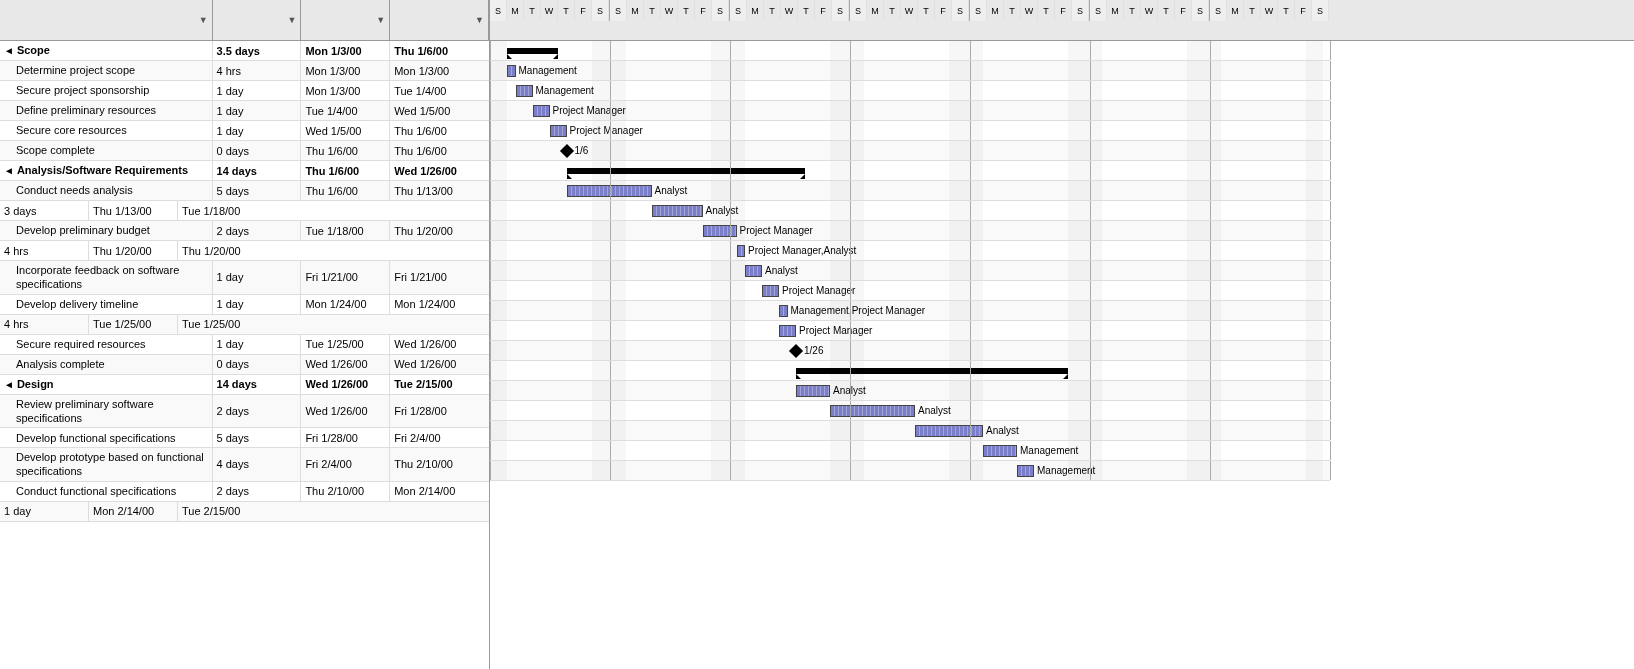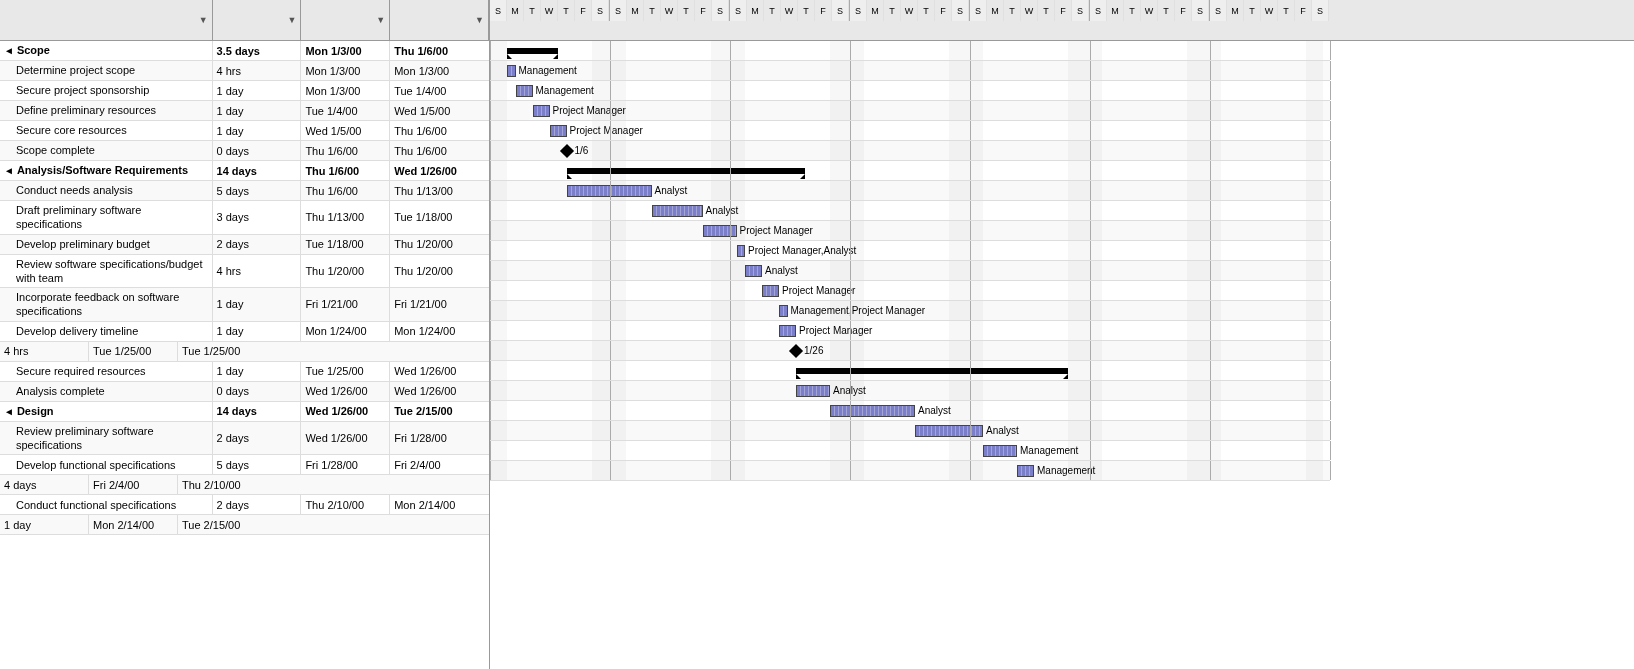--- a/index.html
+++ b/index.html
@@ -127,39 +127,33 @@
         </div>
         <div class="task-row">
           <div class="name-cell indent">
             <span>Conduct needs analysis</span>
           </div>
           <div class="duration-cell">5 days</div>
           <div class="start-cell">Thu 1/6/00</div>
           <div class="finish-cell">Thu 1/13/00</div>
         </div>
         <div class="task-row">
-          <div class="name-cell indent">
-            <span>Draft preliminary software specifications</span>
-          </div>
           <div class="duration-cell">3 days</div>
           <div class="start-cell">Thu 1/13/00</div>
           <div class="finish-cell">Tue 1/18/00</div>
         </div>
         <div class="task-row">
           <div class="name-cell indent">
             <span>Develop preliminary budget</span>
           </div>
           <div class="duration-cell">2 days</div>
           <div class="start-cell">Tue 1/18/00</div>
           <div class="finish-cell">Thu 1/20/00</div>
         </div>
         <div class="task-row">
-          <div class="name-cell indent">
-            <span>Review software specifications/budget with team</span>
-          </div>
           <div class="duration-cell">4 hrs</div>
           <div class="start-cell">Thu 1/20/00</div>
           <div class="finish-cell">Thu 1/20/00</div>
         </div>
         <div class="task-row">
           <div class="name-cell indent">
             <span>Incorporate feedback on software specifications</span>
           </div>
           <div class="duration-cell">1 day</div>
           <div class="start-cell">Fri 1/21/00</div>
@@ -213,20 +207,23 @@
         </div>
         <div class="task-row">
           <div class="name-cell indent">
             <span>Develop functional specifications</span>
           </div>
           <div class="duration-cell">5 days</div>
           <div class="start-cell">Fri 1/28/00</div>
           <div class="finish-cell">Fri 2/4/00</div>
         </div>
         <div class="task-row">
+          <div class="name-cell indent">
+            <span>Develop prototype based on functional specifications</span>
+          </div>
           <div class="duration-cell">4 days</div>
           <div class="start-cell">Fri 2/4/00</div>
           <div class="finish-cell">Thu 2/10/00</div>
         </div>
         <div class="task-row">
           <div class="name-cell indent">
             <span>Conduct functional specifications</span>
           </div>
           <div class="duration-cell">2 days</div>
           <div class="start-cell">Thu 2/10/00</div>

